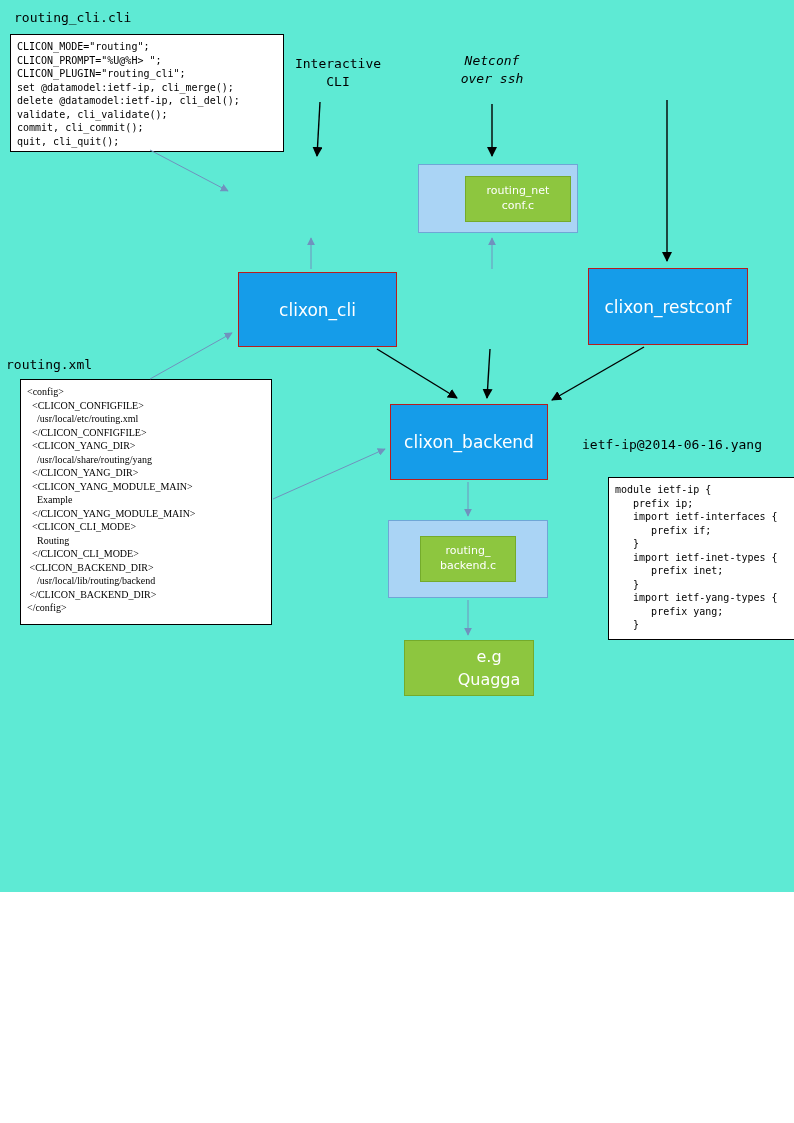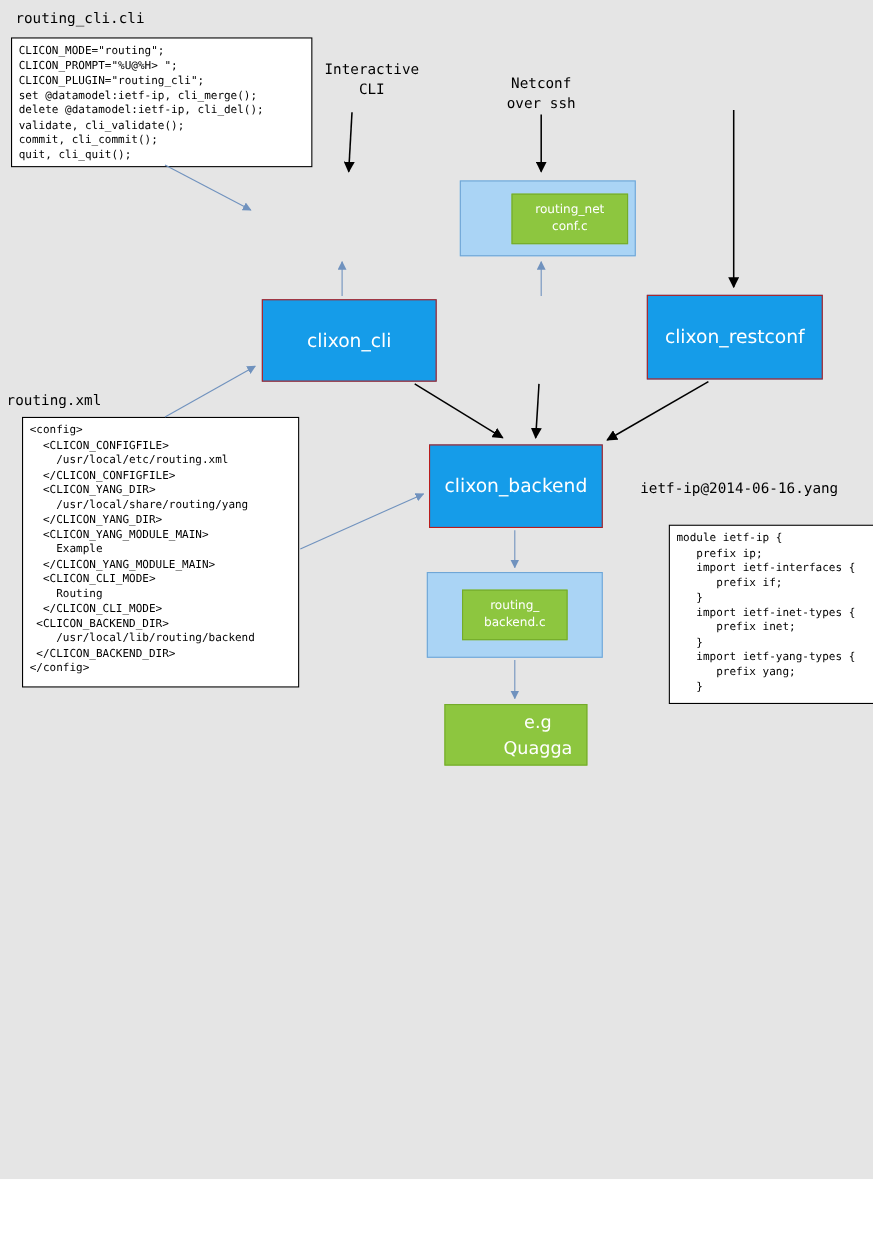--- a/index.html
+++ b/index.html
@@ -1,16 +1,16 @@
 <!DOCTYPE html>
 <html><head>
 <meta charset="utf-8">
 <style>
   html,body{margin:0;padding:0;background:#ffffff;}
-  .canvas{position:relative;width:794px;height:1072px;background:#e5e5e5;overflow:hidden;
+  .canvas{position:relative;width:794px;height:892px;background:#5eead4;overflow:hidden;
           font-family:"DejaVu Sans", sans-serif;}
   .abs{position:absolute;box-sizing:border-box;}
   .mono-label{font:13px "DejaVu Sans Mono", monospace;color:#000;white-space:pre;}
   .annotation{font:13px/1.35 "DejaVu Sans Mono", monospace;color:#000;text-align:center;white-space:pre-line;}
   .code-box{border:1px solid #000;background:#fff;color:#000;
             font:10px/13.5px "DejaVu Sans Mono", monospace;white-space:pre;
             padding:5px 6px;overflow:hidden;}
   .node{display:flex;align-items:center;justify-content:center;}
   .node-blue{background:#159ce9;border:1px solid #b91c1c;color:#fff;
              font:17px "DejaVu Sans", sans-serif;text-align:center;}
@@ -34,21 +34,21 @@
   <div class="mono-label abs" style="left:582px;top:437px;">ietf-ip@2014-06-16.yang</div>
 
   <div class="code-box abs" style="left:10px;top:34px;width:274px;height:118px;">CLICON_MODE="routing";
 CLICON_PROMPT="%U@%H&gt; ";
 CLICON_PLUGIN="routing_cli";
 set @datamodel:ietf-ip, cli_merge();
 delete @datamodel:ietf-ip, cli_del();
 validate, cli_validate();
 commit, cli_commit();
 quit, cli_quit();</div>
-  <div class="code-box abs" style="left:20px;top:379px;width:252px;height:246px;">&lt;config&gt;
+  <div class="code-box abs" style="left:20px;top:379px;width:252px;height:246px;font-family:Liberation Serif, serif;">&lt;config&gt;
   &lt;CLICON_CONFIGFILE&gt;
     /usr/local/etc/routing.xml
   &lt;/CLICON_CONFIGFILE&gt;
   &lt;CLICON_YANG_DIR&gt;
     /usr/local/share/routing/yang
   &lt;/CLICON_YANG_DIR&gt;
   &lt;CLICON_YANG_MODULE_MAIN&gt;
     Example
   &lt;/CLICON_YANG_MODULE_MAIN&gt;
   &lt;CLICON_CLI_MODE&gt;
@@ -65,21 +65,21 @@
    }
    import ietf-inet-types {
       prefix inet;
    }
    import ietf-yang-types {
       prefix yang;
    }</div>
 
   <div class="annotation abs" style="left:278px;top:55px;width:120px;">Interactive
 CLI</div>
-  <div class="annotation abs" style="left:444px;top:68px;width:96px;">Netconf
+  <div class="annotation abs" style="left:444px;top:52px;width:96px;font-style:italic;">Netconf
 over ssh</div>
 
   <div class="node node-light abs" style="left:418px;top:164px;width:160px;height:69px;padding-left:40px;">
     <div class="node-green-inner" style="width:104px;height:44px;">routing_net
 conf.c</div>
   </div>
 
   <div class="node node-blue abs" style="left:238px;top:272px;width:159px;height:75px;">
     <span>clixon_cli</span>
   </div>

